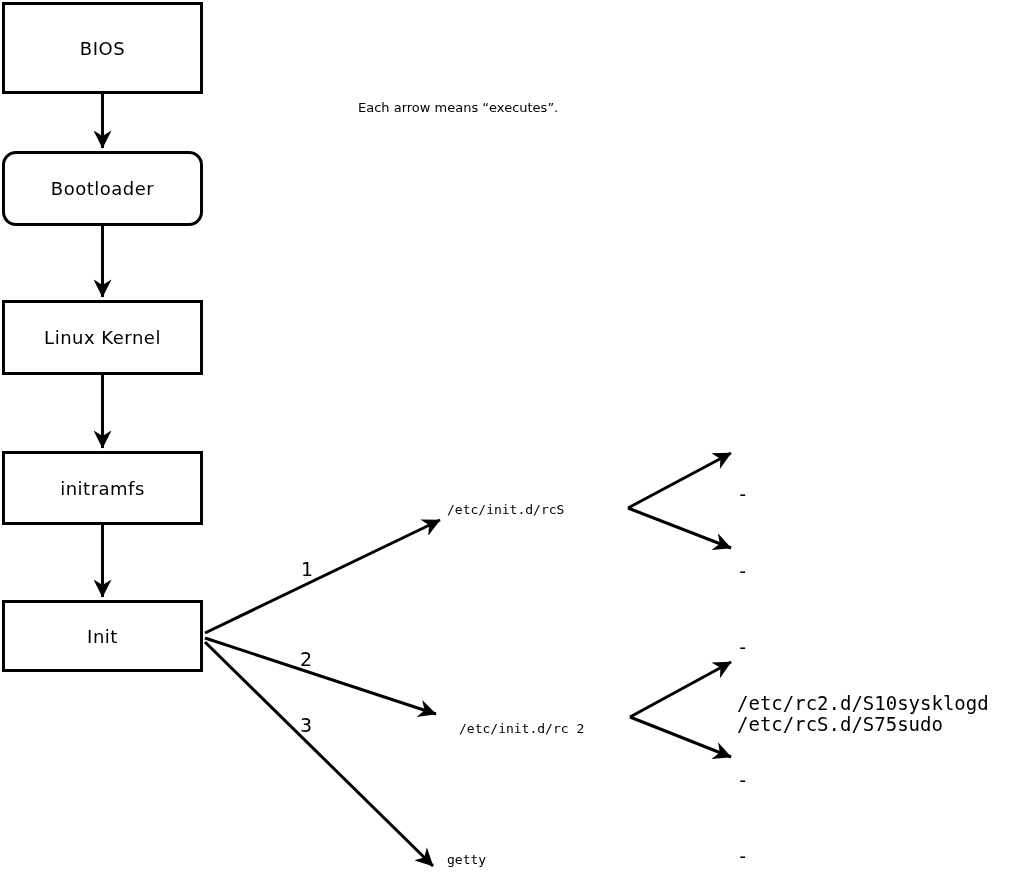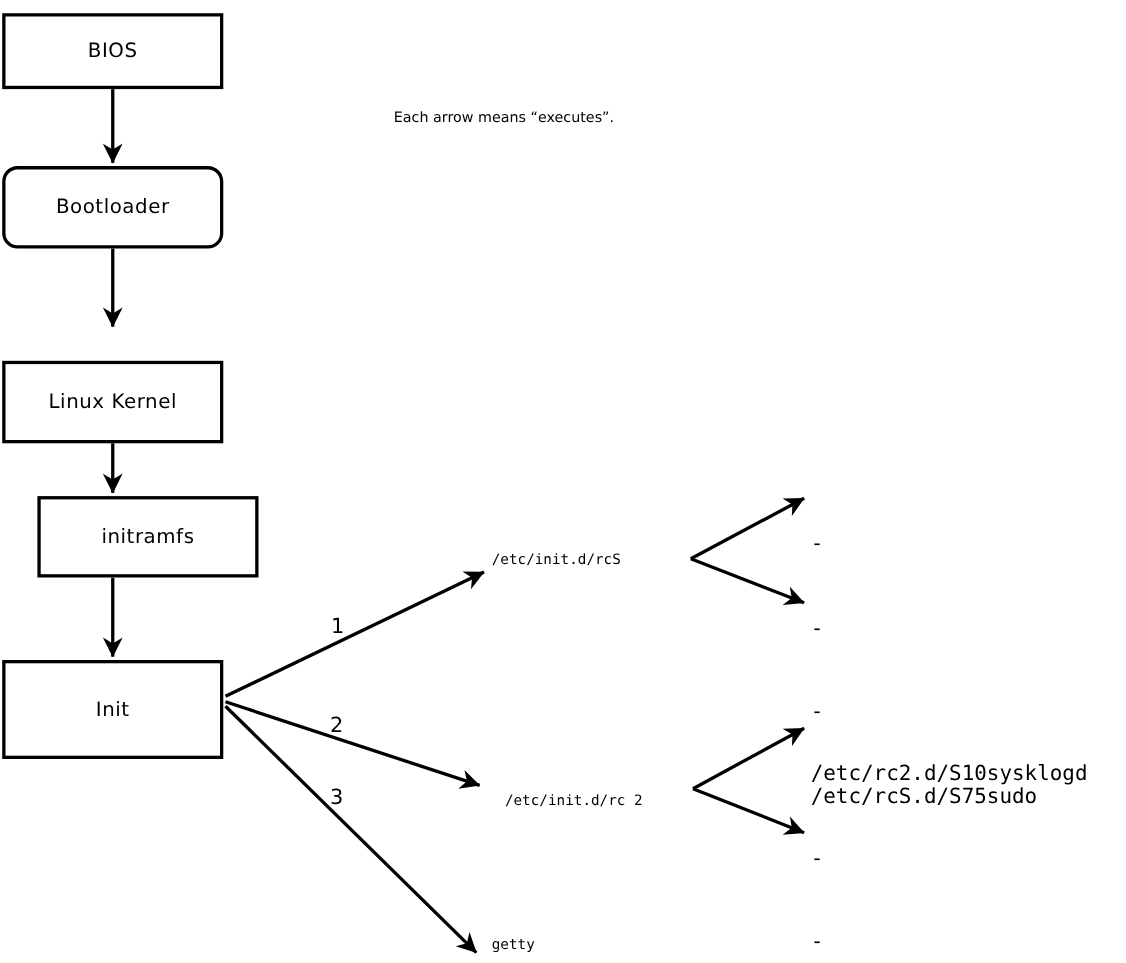--- a/index.html
+++ b/index.html
@@ -91,33 +91,33 @@
 
     <line x1="628" y1="508" x2="731" y2="453" marker-end="url(#ah)"></line>
     <line x1="628" y1="508" x2="731" y2="548" marker-end="url(#ah)"></line>
 
     <line x1="630" y1="717" x2="731" y2="662" marker-end="url(#ah)"></line>
     <line x1="630" y1="717" x2="731" y2="757" marker-end="url(#ah)"></line>
   </svg>
 
   <div class="note">Each arrow means “executes”.</div>
 
-  <div class="node" style="top:12px;   height:69px;">
+  <div class="node" style="top:2px;   height:92px;">
     <span>BIOS</span>
   </div>
   <div class="node" style="top:151px; height:75px;border-radius:14px;">
     <span>Bootloader</span>
   </div>
-  <div class="node" style="top:300px; height:75px;margin-top:28px;">
+  <div class="node" style="top:300px; height:75px;">
     <span>Linux Kernel</span>
   </div>
-  <div class="node" style="top:451px; height:74px;margin-left:32px;">
+  <div class="node" style="top:451px; height:74px;">
     <span>initramfs</span>
   </div>
-  <div class="node" style="top:600px; height:90px;">
+  <div class="node" style="top:600px; height:72px;">
     <span>Init</span>
   </div>
 
   <div class="branch-num" style="left:296px; top:558px;">1</div>
   <div class="branch-num" style="left:295px; top:648px;">2</div>
   <div class="branch-num" style="left:295px; top:714px;">3</div>
 
   <div class="mono" style="left:447px; top:499px;">/etc/init.d/rcS</div>
   <div class="mono" style="left:441px; top:718px;margin-left:18px;">/etc/init.d/rc 2</div>
   <div class="mono" style="left:447px; top:849px;">getty</div>

